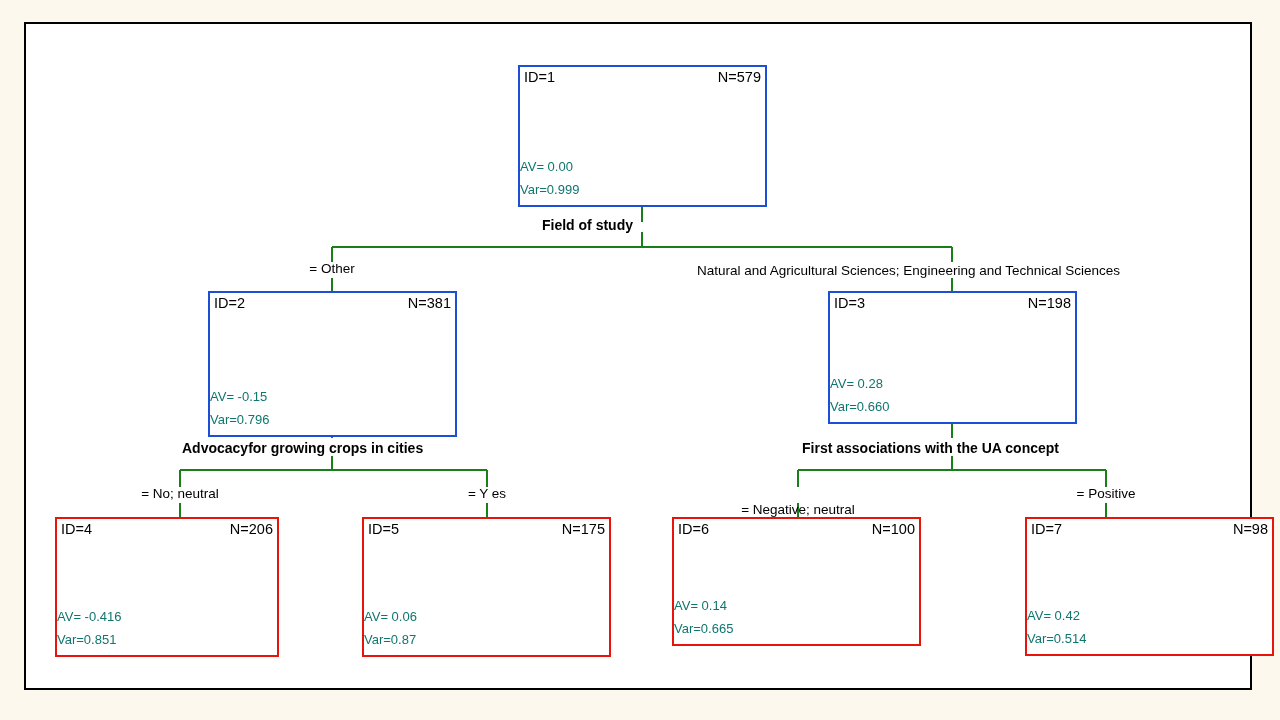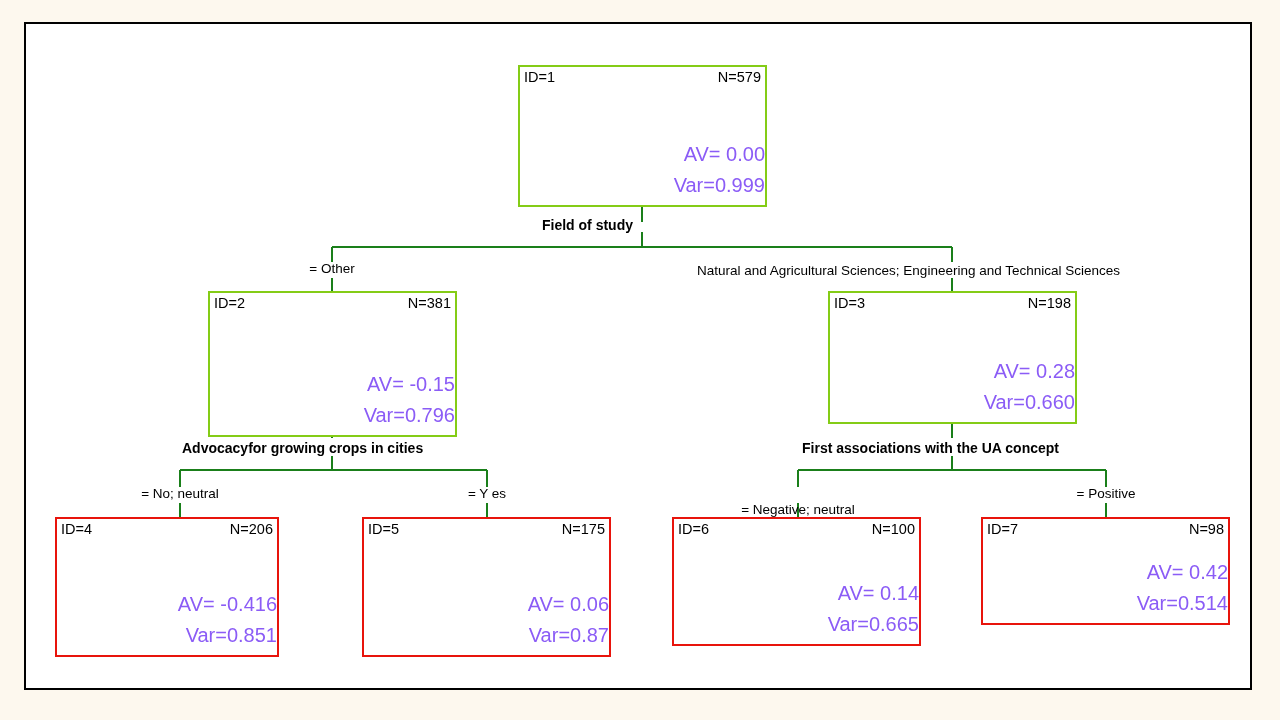--- a/index.html
+++ b/index.html
@@ -35,21 +35,21 @@
     left: 0; top: 0;
     width: 1280px;
     height: 720px;
     pointer-events: none;
   }
   .node {
     position: absolute;
     box-sizing: border-box;
     background: #ffffff;
   }
-  .node.blue { border: 2px solid #84cc16; }
+  .node.blue { border: 2px solid #1d4ed8; }
   .node.red  { border: 2px solid #e8140c; }
 
   .node .hdr {
     position: absolute;
     top: 2px;
     left: 4px;
     right: 4px;
     height: 16px;
     font-size: 14.5px;
     color: #000;
@@ -63,23 +63,23 @@
   .node .hdr .n {
     position: absolute;
     right: 0;
     top: 0;
   }
   .node .body {
     position: absolute;
     left: 0;
     right: 0;
     bottom: 8px;
-    text-align: right;
-    font-size: 20px;
-    color: #8b5cf6;
+    text-align: left;
+    font-size: 13px;
+    color: #0f766e;
   }
   .node .body .av { margin-bottom: 8px; }
   .node .body .var { }
 
   .splitlabel {
     position: absolute;
     font-size: 14px;
     font-weight: bold;
     color: #000;
     text-align: left;
@@ -200,21 +200,21 @@
     <div class="hdr">
       <span class="id">ID=6</span>
       <span class="n">N=100</span>
     </div>
     <div class="body">
       <div class="av">AV= 0.14</div>
       <div class="var">Var=0.665</div>
     </div>
   </div>
 
-  <div class="node red" style="left:981px; top:517px; width:249px; height:108px;">
+  <div class="node red" style="left:1025px; top:517px; width:249px; height:139px;">
     <div class="hdr">
       <span class="id">ID=7</span>
       <span class="n">N=98</span>
     </div>
     <div class="body">
       <div class="av">AV= 0.42</div>
       <div class="var">Var=0.514</div>
     </div>
   </div>
 </div>

